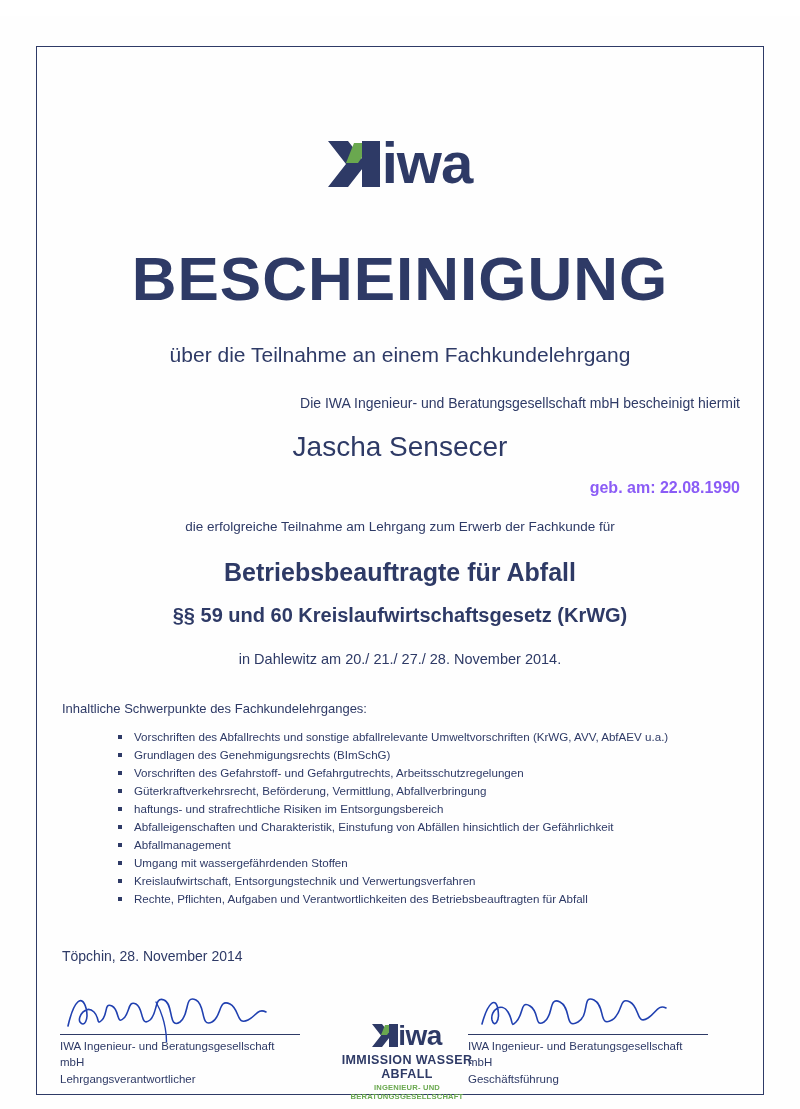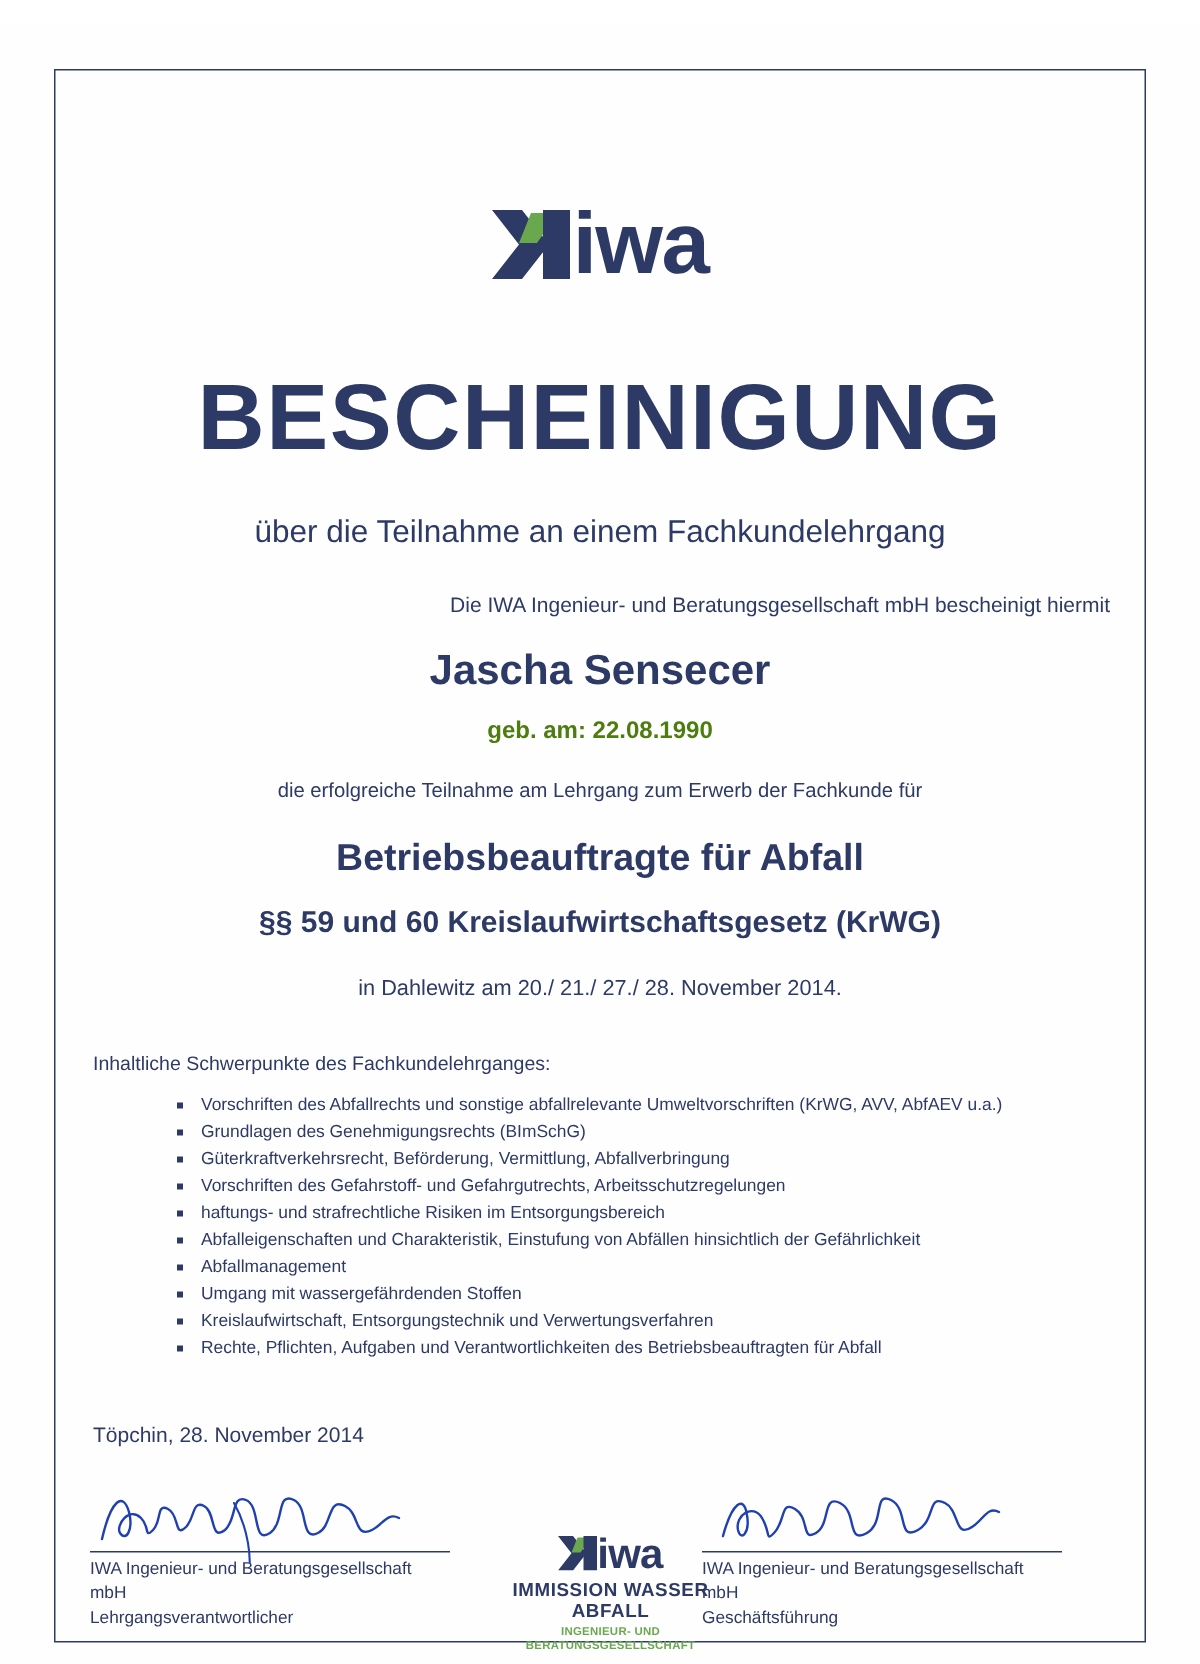--- a/index.html
+++ b/index.html
@@ -86,29 +86,29 @@
 
   .line-small {
     text-align: right;
     font-size: 14px;
     color: #2e3a66;
     margin-top: 28px;
   }
   .name {
     text-align: center;
     font-size: 28px;
-    font-weight: bold;
+    font-weight: normal;
     color: #2e3a66;
     margin-top: 20px;
   }
   .birth {
-    text-align: center;
+    text-align: right;
     font-size: 16px;
     font-weight: bold;
-    color: #4d7c0f;
+    color: #8b5cf6;
     margin-top: 16px;
   }
   .line-small2 {
     text-align: center;
     font-size: 13.5px;
     color: #2e3a66;
     margin-top: 22px;
   }
   .topic {
     text-align: center;
@@ -268,22 +268,22 @@
     <div class="birth">geb. am:  22.08.1990</div>
     <div class="line-small2">die erfolgreiche Teilnahme am Lehrgang zum Erwerb der Fachkunde für</div>
     <div class="topic">Betriebsbeauftragte für Abfall</div>
     <div class="paragraphs">§§ 59 und 60 Kreislaufwirtschaftsgesetz (KrWG)</div>
     <div class="place-date">in Dahlewitz am 20./ 21./ 27./ 28. November 2014.</div>
 
     <div class="focus-title">Inhaltliche Schwerpunkte des Fachkundelehrganges:</div>
     <ul class="bullets">
       <li>Vorschriften des Abfallrechts und sonstige abfallrelevante Umweltvorschriften (KrWG, AVV, AbfAEV u.a.)</li>
       <li>Grundlagen des Genehmigungsrechts (BImSchG)</li>
+      <li>Vorschriften des Gefahrstoff- und Gefahrgutrechts, Arbeitsschutzregelungen</li>
       <li>Güterkraftverkehrsrecht, Beförderung, Vermittlung, Abfallverbringung</li>
-      <li>Vorschriften des Gefahrstoff- und Gefahrgutrechts, Arbeitsschutzregelungen</li>
       <li>haftungs- und strafrechtliche Risiken im Entsorgungsbereich</li>
       <li>Abfalleigenschaften und Charakteristik, Einstufung von Abfällen hinsichtlich der Gefährlichkeit</li>
       <li>Abfallmanagement</li>
       <li>Umgang mit wassergefährdenden Stoffen</li>
       <li>Kreislaufwirtschaft, Entsorgungstechnik und Verwertungsverfahren</li>
       <li>Rechte, Pflichten, Aufgaben und Verantwortlichkeiten des Betriebsbeauftragten für Abfall</li>
     </ul>
 
     <div class="footer-date">Töpchin, 28. November 2014</div>
 

